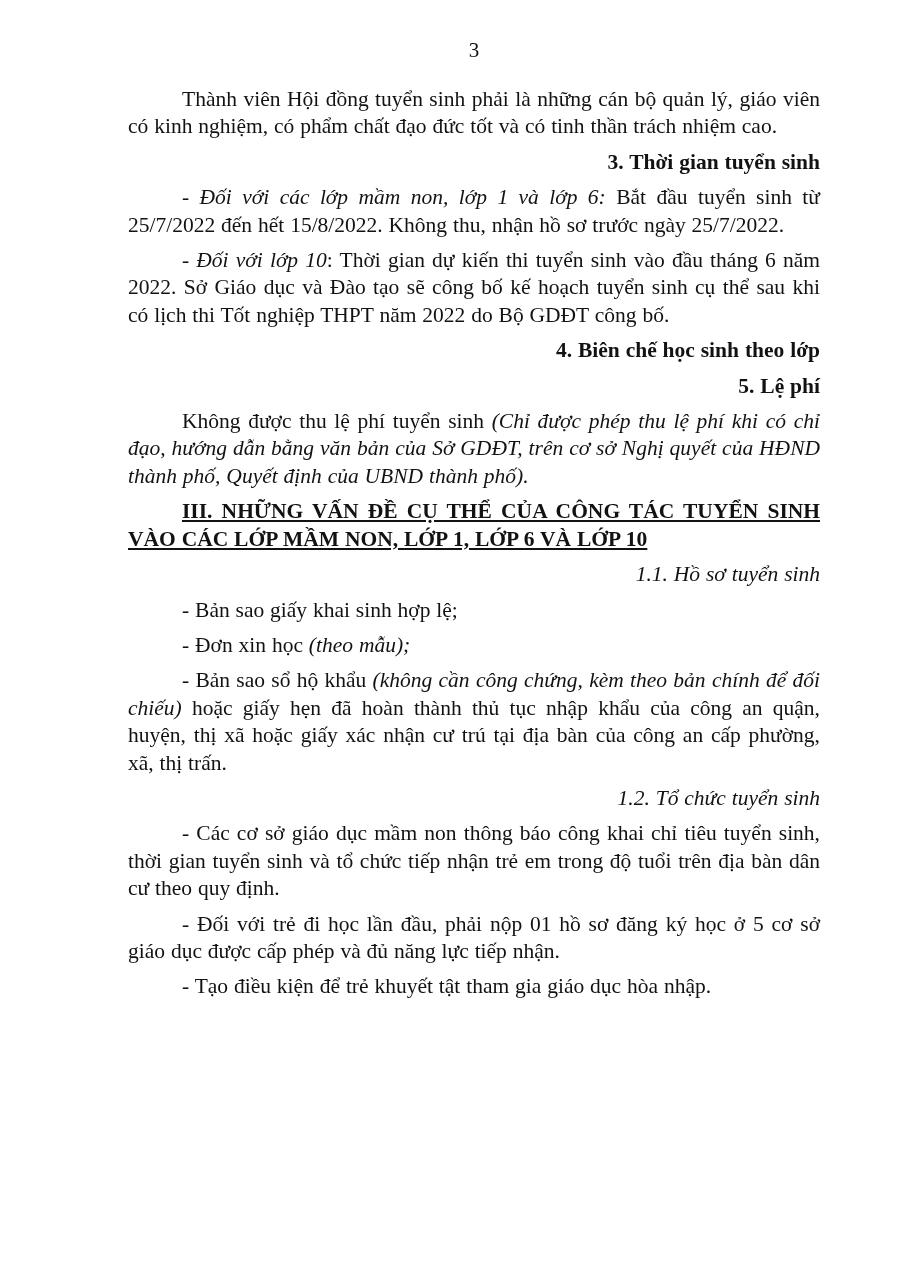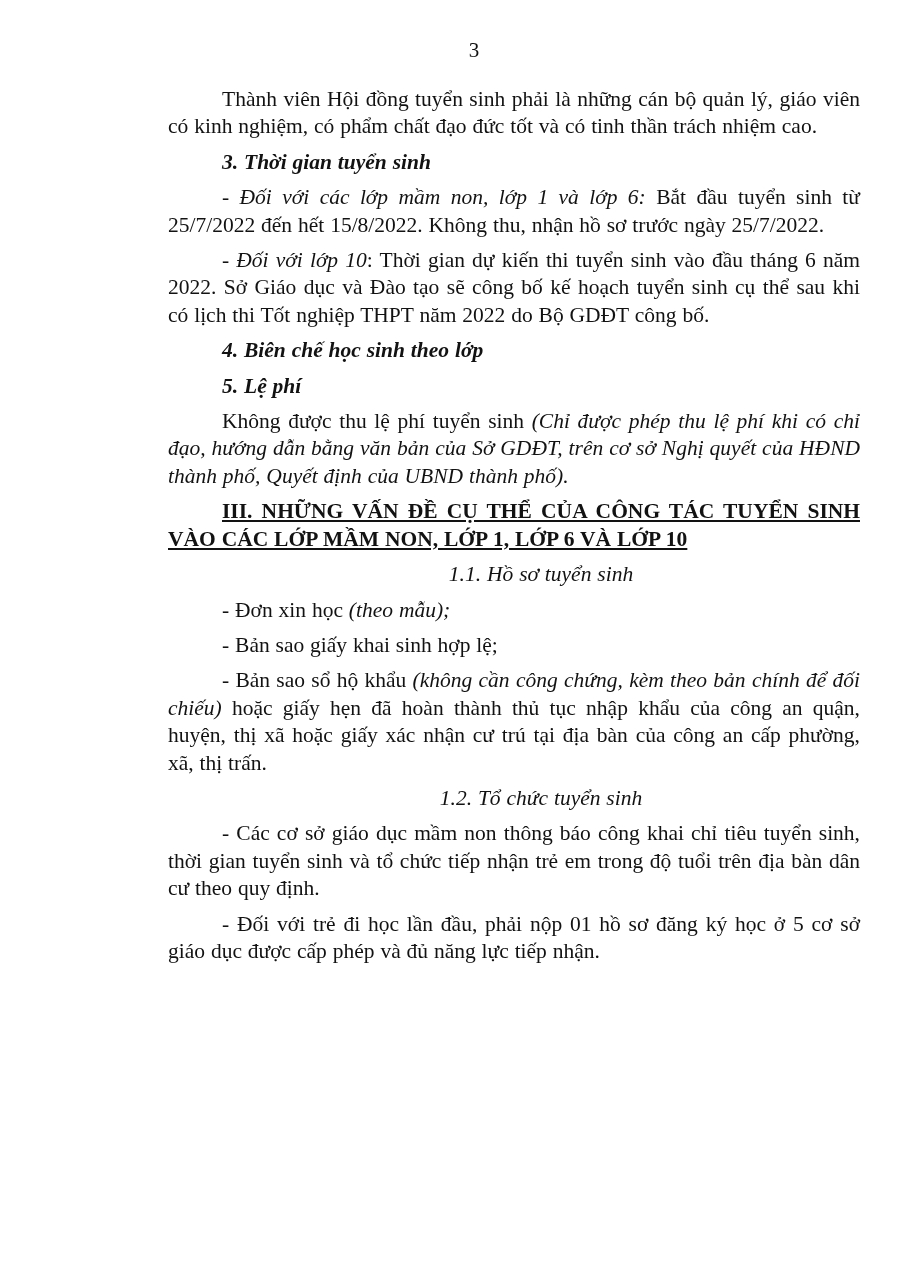--- a/index.html
+++ b/index.html
@@ -23,53 +23,53 @@
     width: 692px;
     text-align: center;
     font-size: 21px;
     line-height: 24px;
   }
   .doc-body {
     position: absolute;
     top: 86px;
     left: 128px;
     width: 692px;
-    margin-left: 40px;
   }
   .para {
     margin: 8px 0 0 0;
     font-size: 21.5px;
     line-height: 27.4px;
     text-indent: 54px;
     word-spacing: 0.5px;
   }
   .para:first-child { margin-top: 0; }
   .body { text-align: justify; }
-  .h-bold { font-weight: bold; text-align: left; font-style: italic; }
+  .h-bold { font-weight: bold; text-align: right; }
   .h-bold-justify { font-weight: bold; text-align: justify; text-decoration: underline; }
-  .h-italic { font-style: italic; text-align: center; }
+  .h-italic { font-style: italic; text-align: right; }
   .i { font-style: italic; }
   .b { font-weight: bold; }
   .n { font-style: normal; }
 </style>
 </head>
 <body>
 
 <div class="page">
   <div class="page-number">3</div>
   <div class="doc-body">
       <p class="para body"><span class="n">Thành viên Hội đồng tuyển sinh phải là những cán bộ quản lý, giáo viên có kinh nghiệm, có phẩm chất đạo đức tốt và có tinh thần trách nhiệm cao.</span></p>
       <p class="para h-bold"><span class="b">3. Thời gian tuyển sinh</span></p>
       <p class="para body"><span class="i">- Đối với các lớp mầm non, lớp 1 và lớp 6:</span><span class="n"> Bắt đầu tuyển sinh từ 25/7/2022 đến hết 15/8/2022. Không thu, nhận hồ sơ trước ngày 25/7/2022.</span></p>
       <p class="para body"><span class="i">- Đối với lớp 10</span><span class="n">: Thời gian dự kiến thi tuyển sinh vào đầu tháng 6 năm 2022. Sở Giáo dục và Đào tạo sẽ công bố kế hoạch tuyển sinh cụ thể sau khi có lịch thi Tốt nghiệp THPT năm 2022 do Bộ GDĐT công bố.</span></p>
       <p class="para h-bold"><span class="b">4. Biên chế học sinh theo lớp</span></p>
       <p class="para h-bold"><span class="b">5. Lệ phí</span></p>
       <p class="para body"><span class="n">Không được thu lệ phí tuyển sinh </span><span class="i">(Chỉ được phép thu lệ phí khi có chỉ đạo, hướng dẫn bằng văn bản của Sở GDĐT, trên cơ sở Nghị quyết của HĐND thành phố, Quyết định của UBND thành phố).</span></p>
       <p class="para h-bold-justify"><span class="b">III. NHỮNG VẤN ĐỀ CỤ THỂ CỦA CÔNG TÁC TUYỂN SINH VÀO CÁC LỚP MẦM NON, LỚP 1, LỚP 6 VÀ LỚP 10</span></p>
       <p class="para h-italic"><span class="i">1.1. Hồ sơ tuyển sinh</span></p>
+      <p class="para body"><span class="n">- Bản sao giấy khai sinh hợp lệ;</span></p>
       <p class="para body"><span class="n">- Đơn xin học </span><span class="i">(theo mẫu);</span></p>
-      <p class="para body"><span class="n">- Bản sao giấy khai sinh hợp lệ;</span></p>
       <p class="para body"><span class="n">- Bản sao sổ hộ khẩu </span><span class="i">(không cần công chứng, kèm theo bản chính để đối chiếu)</span><span class="n"> hoặc giấy hẹn đã hoàn thành thủ tục nhập khẩu của công an quận, huyện, thị xã hoặc giấy xác nhận cư trú tại địa bàn của công an cấp phường, xã, thị trấn.</span></p>
       <p class="para h-italic"><span class="i">1.2. Tổ chức tuyển sinh</span></p>
       <p class="para body"><span class="n">- Các cơ sở giáo dục mầm non thông báo công khai chỉ tiêu tuyển sinh, thời gian tuyển sinh và tổ chức tiếp nhận trẻ em trong độ tuổi trên địa bàn dân cư theo quy định.</span></p>
       <p class="para body"><span class="n">- Đối với trẻ đi học lần đầu, phải nộp 01 hồ sơ đăng ký học ở 5 cơ sở giáo dục được cấp phép và đủ năng lực tiếp nhận.</span></p>
+      <p class="para body"><span class="n">- Tạo điều kiện để trẻ khuyết tật tham gia giáo dục hòa nhập.</span></p>
     </div>
 </div>
 
 </body></html>

